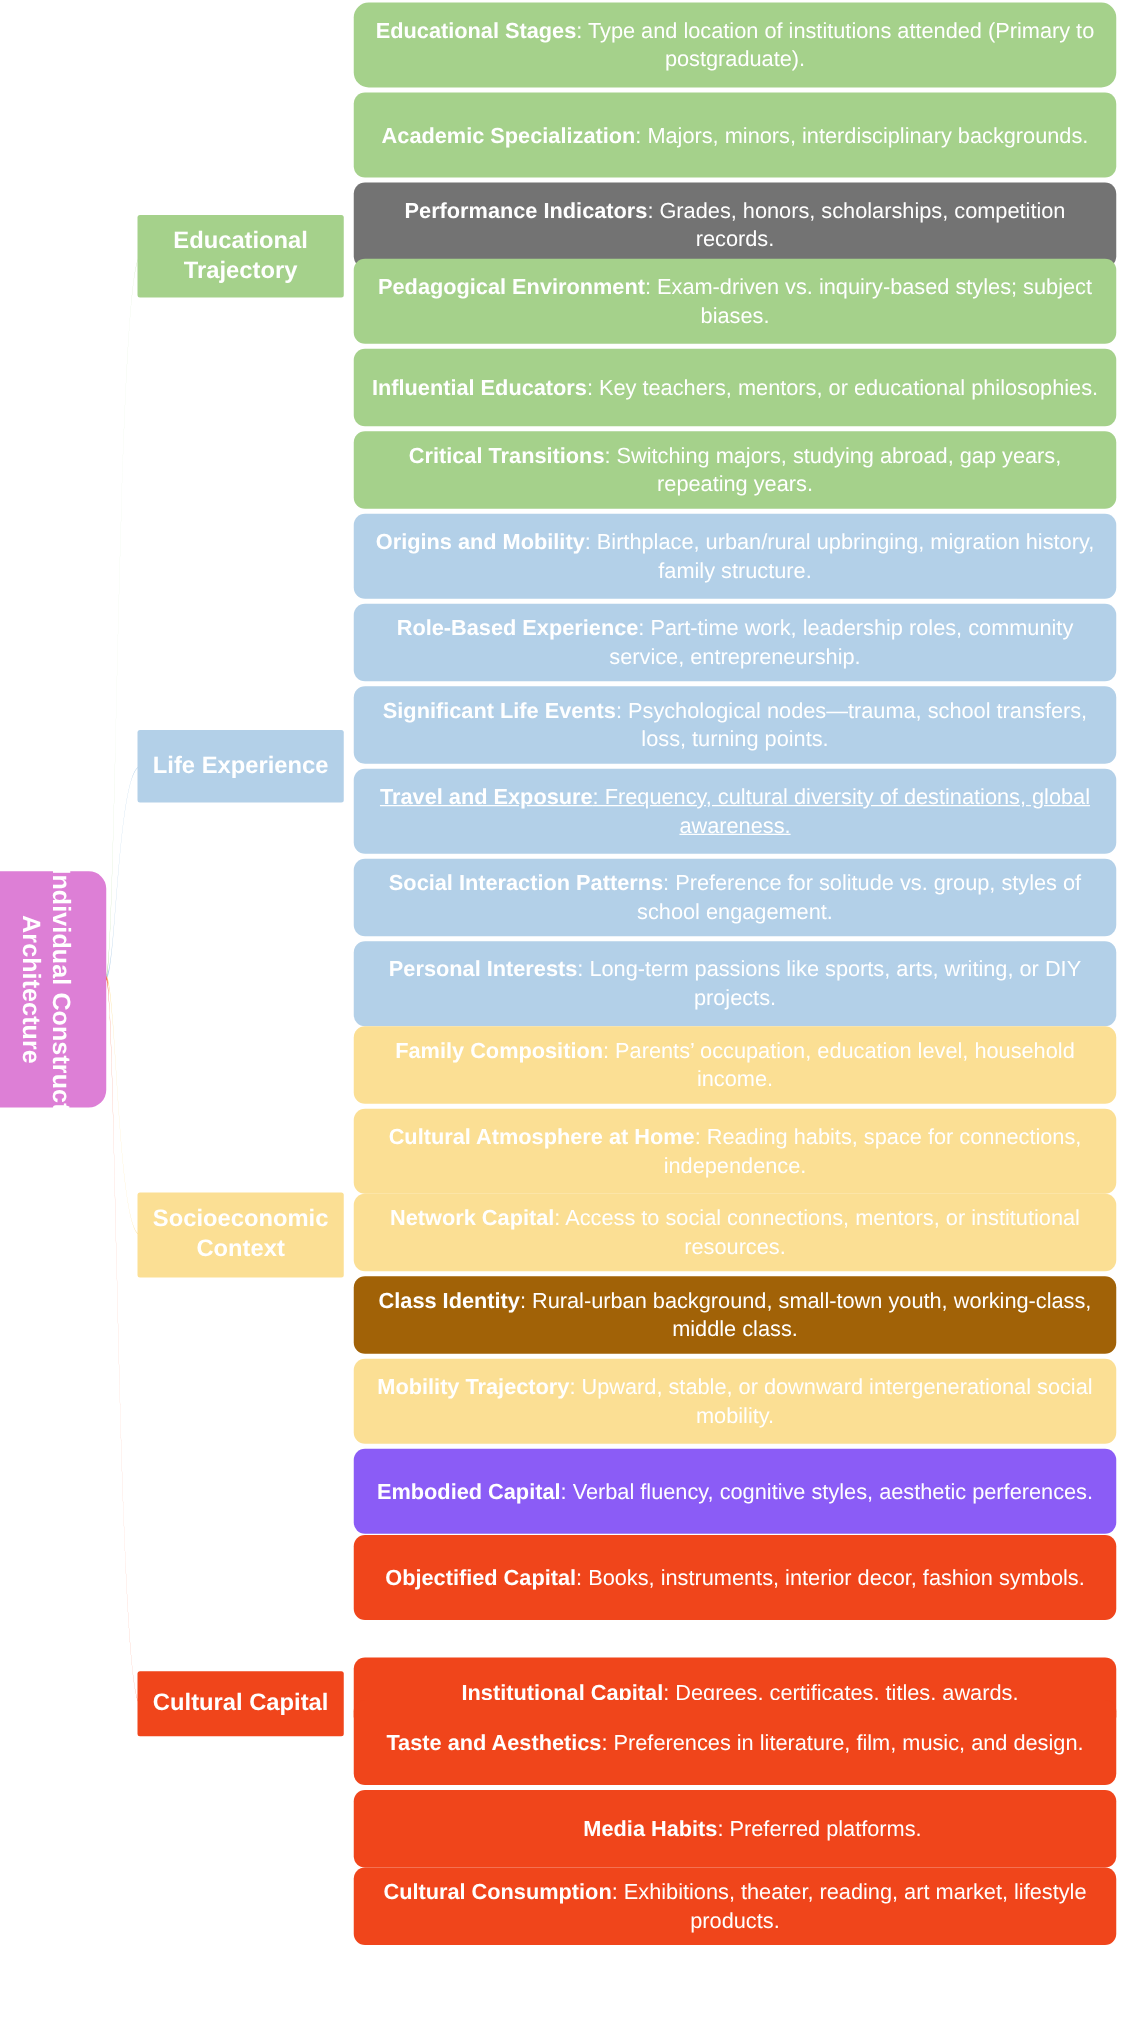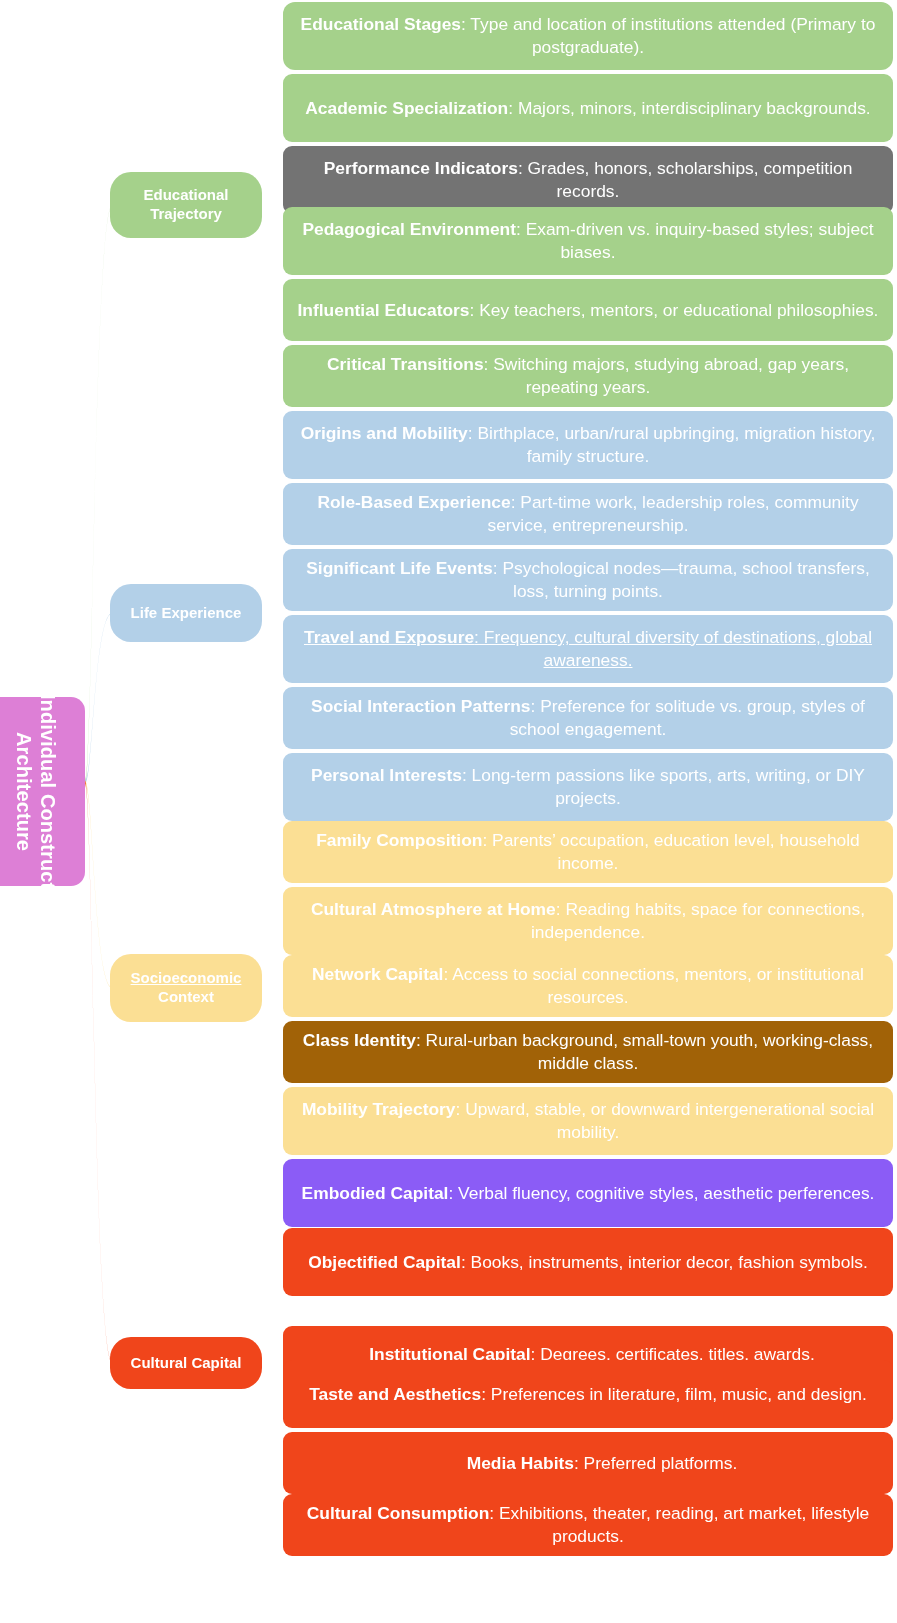--- a/index.html
+++ b/index.html
@@ -45,28 +45,28 @@
     line-height: 1.18;
     text-align: center;
     letter-spacing: 0.1px;
   }
   .root-label .l { display: block; }
 
   
   .branch-node {
     position: absolute;
     left: 110px;
-    width: 152px;
-    border-radius: 21px;
+    width: 165px;
+    border-radius: 2px;
     display: flex;
     align-items: center;
     justify-content: center;
     text-align: center;
     color: #ffffff;
-    font-size: 15px;
+    font-size: 19px;
     font-weight: bold;
     line-height: 1.25;
     padding: 6px 8px;
     z-index: 4;
   }
 
   
   .leaf-node {
     position: absolute;
     left: 283px;
@@ -123,21 +123,21 @@
         <div>
           <span style="display: block;">Educational</span>
           <span style="display: block;">Trajectory</span>
         </div>
       </div>
       <div class="branch-node" style="top: 584px; height: 58px; background: rgb(179, 208, 232);">
         <div>Life Experience</div>
       </div>
       <div class="branch-node" style="top: 954px; height: 68px; background: rgb(251, 223, 148);">
         <div>
-          <span style="display: block; text-decoration: underline;">Socioeconomic</span>
+          <span style="display: block;">Socioeconomic</span>
           <span style="display: block;">Context</span>
         </div>
       </div>
       <div class="branch-node" style="top: 1337px; height: 52px; background: rgb(240, 69, 27);">
         <div>Cultural Capital</div>
       </div>
     </div>
 
   <div id="leaf-layer">
       <div class="leaf-node" style="top: 2px; height: 68px; background: rgb(165, 209, 139); border-radius: 12px;">

